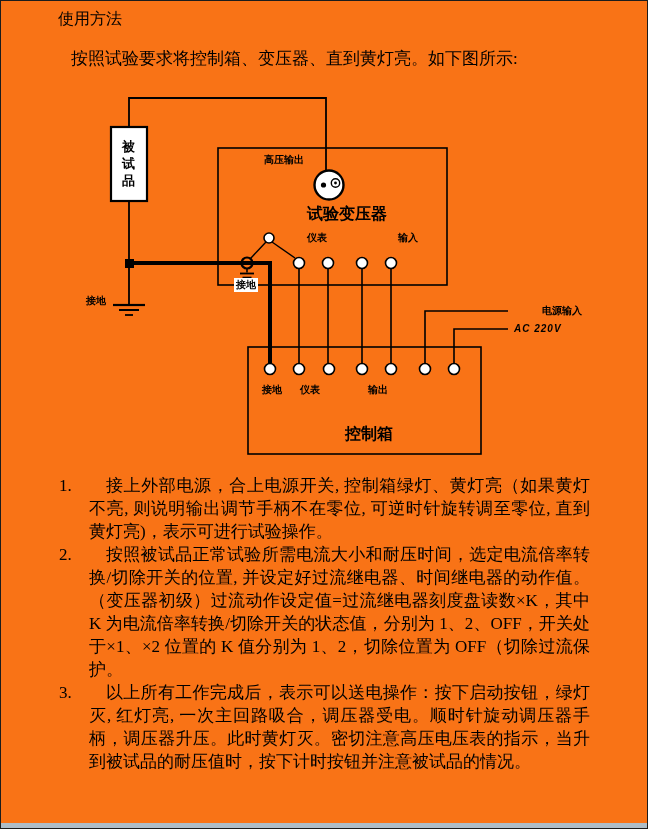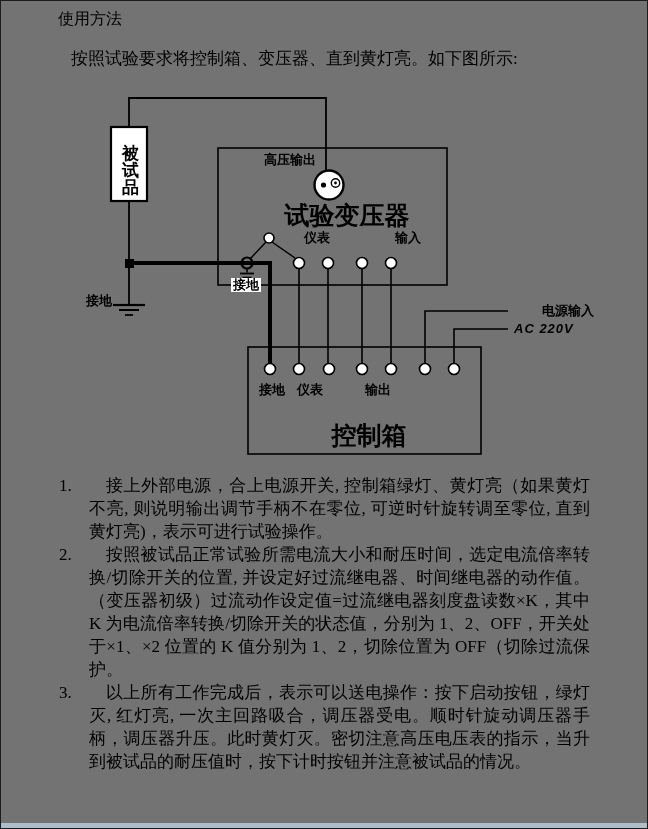--- a/index.html
+++ b/index.html
@@ -1,20 +1,20 @@
 <!DOCTYPE html>
 <html><head>
 <meta charset="utf-8">
 <style>
   * { margin:0; padding:0; box-sizing:border-box; }
   html,body { background:#e8e8e8; }
   .page {
     position:relative;
     width:648px; height:829px;
-    background:#737373;
+    background:#f97316;
     border:1px solid #1c1c1c;
     overflow:hidden;
     font-family:"Liberation Serif","DejaVu Serif",serif;
     color:#000;
   }
   .page-bottom-bar {
     position:absolute; left:0; right:0; bottom:0; height:5px;
     background:#aebdc8;
   }
   .doc-title {
@@ -24,31 +24,31 @@
   .intro {
     position:absolute; left:70px; top:46px;
     font-size:17px; white-space:nowrap;
   }
   
   .diagram { position:absolute; left:0; top:0; width:648px; height:470px; }
   .diagram svg { position:absolute; left:0; top:0; }
   .dlabel {
     position:absolute;
     font-family:"Liberation Sans","DejaVu Sans",sans-serif;
-    font-weight:bold; font-size:13px; line-height:14px;
+    font-weight:bold; font-size:10px; line-height:14px;
     white-space:nowrap; color:#000;
   }
   .dlabel.center { transform:translateX(-50%); }
   .vert-label {
-    position:absolute; left:121px; top:144px; width:15px;
+    position:absolute; left:121px; top:137px; width:15px;
     font-family:"Liberation Sans","DejaVu Sans",sans-serif;
-    font-weight:bold; font-size:17px; line-height:17px;
+    font-weight:bold; font-size:13px; line-height:17px;
     word-break:break-all; white-space:normal;
   }
-  .big-label { font-size:25px; line-height:20px; }
+  .big-label { font-size:16px; line-height:20px;font-family:Liberation Mono, monospace; }
   .bg-white { background:#fff; padding:0 2px; }
   
   .instructions {
     position:absolute; left:57px; top:473px; width:532px;
     font-size:17px; line-height:23px;
   }
   .instr-item { position:relative; padding-left:31px; }
   .instr-num { position:absolute; left:1px; top:0; }
   .instr-text { text-indent:17px; text-align:justify; }
 </style>

